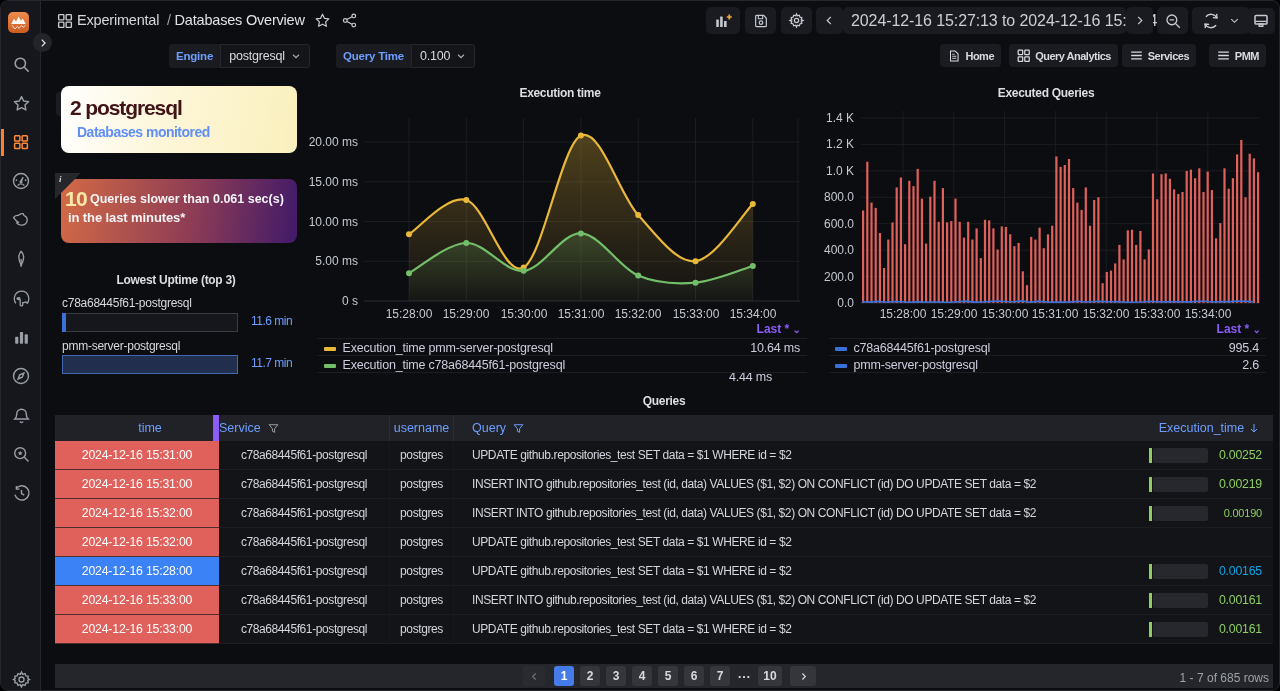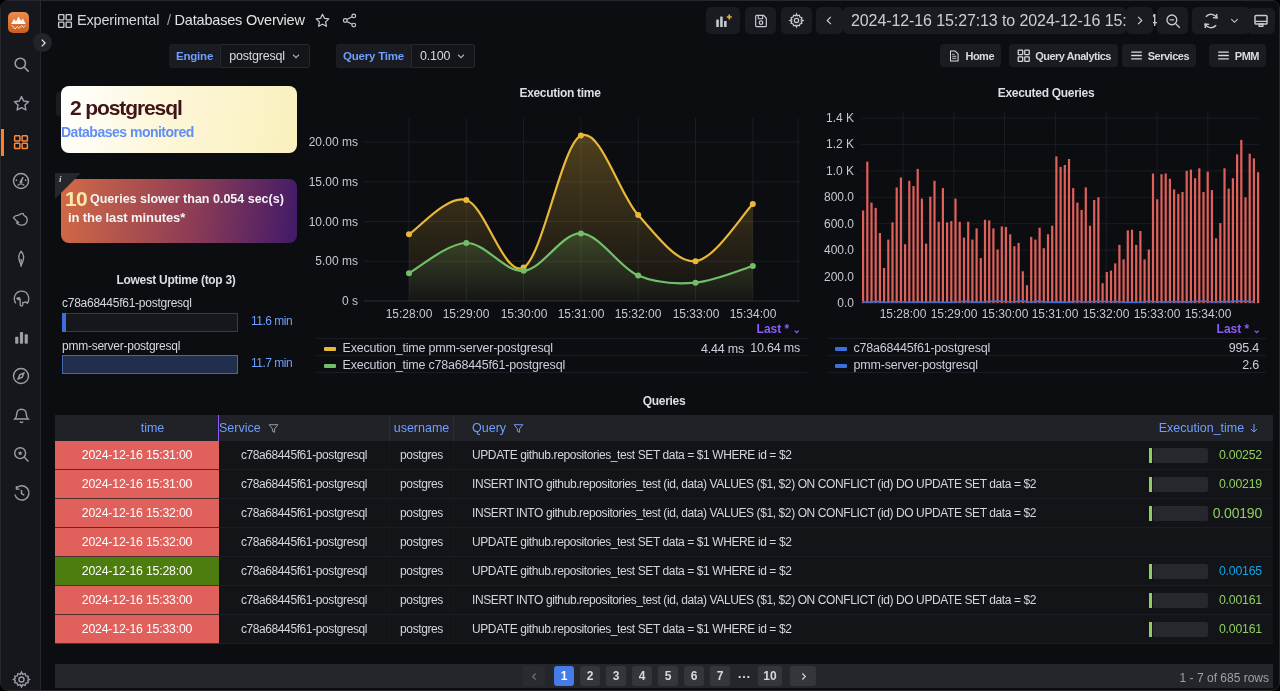--- a/index.html
+++ b/index.html
@@ -260,25 +260,25 @@
       </svg>
  Services</div>
 <div class="hbtn" style="right:13px;">
  <svg width="15" height="15" viewBox="0 0 24 24" fill="none" stroke="currentColor" stroke-width="2.1">
         <path d="M3.5 6.5 H20.5 M3.5 12 H20.5 M3.5 17.5 H20.5"></path>
       </svg>
  PMM</div>
 
 <div class="abs" style="left:60px;top:85px;width:236px;height:67px;border-radius:8px;background:linear-gradient(100deg,#ffffff 0%,#fdf6d8 45%,#faf0bd 100%);">
  <div class="abs" style="left:9px;top:10px;font-size:21px;letter-spacing:-1.1px;font-weight:bold;color:#401417;white-space:nowrap;">2 postgresql</div>
- <div class="abs" style="left:0;top:38px;font-size:14px;letter-spacing:-0.5px;font-weight:bold;color:#5f8ff5;white-space:nowrap;text-align:center;">Databases monitored</div>
+ <div class="abs" style="left:16px;top:38px;font-size:14px;letter-spacing:-0.5px;font-weight:bold;color:#5f8ff5;white-space:nowrap;text-align:center;">Databases monitored</div>
 </div>
 <div class="abs" style="left:60px;top:178px;width:236px;height:64px;border-radius:8px;background:linear-gradient(97deg,#d26a46 0%,#8f3d55 55%,#411a69 100%);">
  <div class="abs" style="left:4px;top:8px;font-size:21px;letter-spacing:-0.8px;font-weight:bold;color:#fbe8a6;">10</div>
- <div class="abs" style="left:29px;top:13px;font-size:12.5px;letter-spacing:0px;font-weight:bold;color:#f3f4f6;white-space:nowrap;">Queries slower than 0.054 sec(s)</div>
+ <div class="abs" style="left:29px;top:13px;font-size:12.5px;letter-spacing:0px;font-weight:bold;color:#f3f4f6;white-space:nowrap;">Queries slower than 0.061 sec(s)</div>
  <div class="abs" style="left:7px;top:31px;font-size:13px;letter-spacing:-0.1px;font-weight:bold;color:#f3f4f6;white-space:nowrap;">in the last minutes*</div>
 </div>
 <div class="abs" style="left:54px;top:172px;width:0;height:0;border-top:26px solid #25272d;border-right:26px solid transparent;"></div>
 <div class="abs" style="left:58px;top:173px;font-size:9px;font-weight:bold;color:#d6d8dc;font-family:'Liberation Serif',serif;font-style:italic;">i</div>
 <div class="ptitle" style="left:54px;top:272px;width:242px;">Lowest Uptime (top 3)</div>
 <div class="abs" style="left:61px;top:295px;font-size:12px;letter-spacing:-0.25px;color:#d7d9de;">c78a68445f61-postgresql</div>
 <div class="abs" style="left:61px;top:312px;width:176px;height:19px;background:#16171c;border:1px solid #3a3c42;border-left:none;">
  <div class="abs" style="left:0;top:-1px;width:4px;height:19px;background:#3d6fd8;"></div>
 </div>
 <div class="abs" style="left:250px;top:313px;font-size:12px;letter-spacing:-0.5px;color:#6e9fff;">11.6 min</div>
@@ -351,21 +351,21 @@
         <text x="695" y="317">15:33:00</text>
         <text x="752" y="317">15:34:00</text>
  </g>
 </svg>
 <div class="abs blue" style="left:700px;top:321px;width:100px;text-align:right;font-size:12px;font-weight:bold;">Last * <span style="font-size:10px;">⌄</span></div>
 <div class="abs" style="left:316px;top:337px;width:490px;border-top:1px solid #1b1d23;"></div>
 <div class="leg" style="left:323px;top:340px;"><span class="dash" style="background:#eab839;"></span>&nbsp; Execution_time pmm-server-postgresql</div>
 <div class="leg" style="left:700px;top:340px;width:99px;text-align:right;">10.64 ms</div>
 <div class="abs" style="left:316px;top:354px;width:490px;border-top:1px solid #1b1d23;"></div>
 <div class="leg" style="left:323px;top:357px;"><span class="dash" style="background:#73bf69;"></span>&nbsp; Execution_time c78a68445f61-postgresql</div>
-<div class="leg" style="left:700px;top:341px;width:99px;text-align:left;">4.44 ms</div>
+<div class="leg" style="left:700px;top:369px;width:99px;text-align:center;">4.44 ms</div>
 <div class="abs" style="left:316px;top:371px;width:490px;border-top:1px solid #1b1d23;"></div>
 
 <div class="ptitle" style="left:818px;top:85px;width:454px;">Executed Queries</div>
 <svg class="abs" style="left:818px;top:100px;" width="454" height="220" viewBox="818 100 454 220">
  <g stroke="#1b1d22" stroke-width="1">
   <line x1="902" y1="110" x2="902" y2="302"></line>
         <line x1="952.8" y1="110" x2="952.8" y2="302"></line>
         <line x1="1003.6" y1="110" x2="1003.6" y2="302"></line>
         <line x1="1054.4" y1="110" x2="1054.4" y2="302"></line>
         <line x1="1105.2" y1="110" x2="1105.2" y2="302"></line>
@@ -502,21 +502,21 @@
 <div class="abs" style="left:828px;top:337px;width:437px;border-top:1px solid #1b1d23;"></div>
 <div class="leg" style="left:834px;top:340px;"><span class="dash" style="background:#3871dc;"></span>&nbsp; c78a68445f61-postgresql</div>
 <div class="leg" style="left:1160px;top:340px;width:98px;text-align:right;">995.4</div>
 <div class="abs" style="left:828px;top:354px;width:437px;border-top:1px solid #1b1d23;"></div>
 <div class="leg" style="left:834px;top:357px;"><span class="dash" style="background:#3871dc;"></span>&nbsp; pmm-server-postgresql</div>
 <div class="leg" style="left:1160px;top:357px;width:98px;text-align:right;">2.6</div>
 <div class="abs" style="left:828px;top:371px;width:437px;border-top:1px solid #1b1d23;"></div>
 
 <div class="ptitle" style="left:54px;top:393px;width:1218px;">Queries</div>
 <div class="abs" style="left:54px;top:414px;width:1218px;height:26px;background:#202227;display:flex;font-size:12.5px;font-weight:500;color:#6e9fff;">
- <div style="width:164px;display:flex;align-items:center;justify-content:center;border-right:1px solid #8b5cf6;padding-left:32px;">time</div>
+ <div style="width:164px;display:flex;align-items:center;justify-content:center;border-right:6px solid #8b5cf6;padding-left:32px;">time</div>
  <div style="width:171px;display:flex;align-items:center;justify-content:flex-start;gap:6px;border-right:1px solid #2b2d33;">Service <svg width="13" height="13" viewBox="0 0 24 24" fill="none" stroke="#9a9fa6" stroke-width="1.8">
           <path d="M4 5 H20 L14 12.5 V19 L10 17 V12.5 Z"></path>
         </svg></div>
  <div style="width:64px;display:flex;align-items:center;justify-content:center;border-right:1px solid #2b2d33;">username</div>
  <div style="width:692px;display:flex;align-items:center;padding-left:18px;gap:6px;">Query <svg width="13" height="13" viewBox="0 0 24 24" fill="none" stroke="#6e9fff" stroke-width="1.8">
           <path d="M4 5 H20 L14 12.5 V19 L10 17 V12.5 Z"></path>
         </svg></div>
  <div style="width:127px;display:flex;align-items:center;justify-content:center;gap:4px;">Execution_time <svg width="12" height="12" viewBox="0 0 24 24" fill="none" stroke="#6e9fff" stroke-width="2">
           <path d="M12 4 V20 M6 14 L12 20 L18 14"></path>
         </svg></div>
@@ -545,31 +545,31 @@
         </div>
 </div>
       <div style="display:flex;height:29px;border-bottom:1px solid #1b1d22;font-size:12px;letter-spacing:-0.4px;color:#d3d6dc;background:#131418;">
 <div style="width:164px;background:#e0605c;color:#fff;font-size:12.3px;letter-spacing:-0.2px;display:flex;align-items:center;justify-content:center;border-bottom:1px solid #50302f;margin-bottom:-1px;">2024-12-16 15:32:00</div>
 <div style="width:171px;display:flex;align-items:center;justify-content:center;border-right:1px solid #17181c;">c78a68445f61-postgresql</div>
 <div style="width:64px;display:flex;align-items:center;justify-content:center;border-right:1px solid #17181c;">postgres</div>
 <div style="width:692px;display:flex;align-items:center;padding-left:18px;">INSERT INTO github.repositories_test (id, data) VALUES ($1, $2) ON CONFLICT (id) DO UPDATE SET data = $2</div>
 <div style="width:127px;display:flex;align-items:center;">
           <span style="width:3px;height:15px;background:#8fce62;margin-left:3px;"></span>
           <span style="width:55px;height:15px;background:#26282e;border-radius:2px;margin-left:1px;"></span>
-          <span style="flex:1;text-align:right;color:#8fce62;font-size:14px;letter-spacing:-0.2px;font-weight:500;padding-right:11px;">0.00190</span>
+          <span style="flex:1;text-align:right;color:#8fce62;font-size:11px;letter-spacing:-0.2px;font-weight:500;padding-right:11px;">0.00190</span>
         </div>
 </div>
       <div style="display:flex;height:29px;border-bottom:1px solid #1b1d22;font-size:12px;letter-spacing:-0.4px;color:#d3d6dc;background:#131418;">
 <div style="width:164px;background:#e0605c;color:#fff;font-size:12.3px;letter-spacing:-0.2px;display:flex;align-items:center;justify-content:center;border-bottom:1px solid #50302f;margin-bottom:-1px;">2024-12-16 15:32:00</div>
 <div style="width:171px;display:flex;align-items:center;justify-content:center;border-right:1px solid #17181c;">c78a68445f61-postgresql</div>
 <div style="width:64px;display:flex;align-items:center;justify-content:center;border-right:1px solid #17181c;">postgres</div>
 <div style="width:692px;display:flex;align-items:center;padding-left:18px;">UPDATE github.repositories_test SET data = $1 WHERE id = $2</div>
 </div>
       <div style="display:flex;height:29px;border-bottom:1px solid #1b1d22;font-size:12px;letter-spacing:-0.4px;color:#d3d6dc;background:#131418;">
-<div style="width:164px;background:#4d7c0f;color:#fff;font-size:12.3px;letter-spacing:-0.2px;display:flex;align-items:center;justify-content:center;border-bottom:1px solid #50302f;margin-bottom:-1px;">2024-12-16 15:28:00</div>
+<div style="width:164px;background:#3b82f6;color:#fff;font-size:12.3px;letter-spacing:-0.2px;display:flex;align-items:center;justify-content:center;border-bottom:1px solid #50302f;margin-bottom:-1px;">2024-12-16 15:28:00</div>
 <div style="width:171px;display:flex;align-items:center;justify-content:center;border-right:1px solid #17181c;">c78a68445f61-postgresql</div>
 <div style="width:64px;display:flex;align-items:center;justify-content:center;border-right:1px solid #17181c;">postgres</div>
 <div style="width:692px;display:flex;align-items:center;padding-left:18px;">UPDATE github.repositories_test SET data = $1 WHERE id = $2</div>
 <div style="width:127px;display:flex;align-items:center;">
           <span style="width:3px;height:15px;background:#8fce62;margin-left:3px;"></span>
           <span style="width:55px;height:15px;background:#26282e;border-radius:2px;margin-left:1px;"></span>
           <span style="flex:1;text-align:right;color:#0ea5e9;font-size:12.3px;letter-spacing:-0.2px;font-weight:500;padding-right:11px;">0.00165</span>
         </div>
 </div>
       <div style="display:flex;height:29px;border-bottom:1px solid #1b1d22;font-size:12px;letter-spacing:-0.4px;color:#d3d6dc;background:#131418;">

